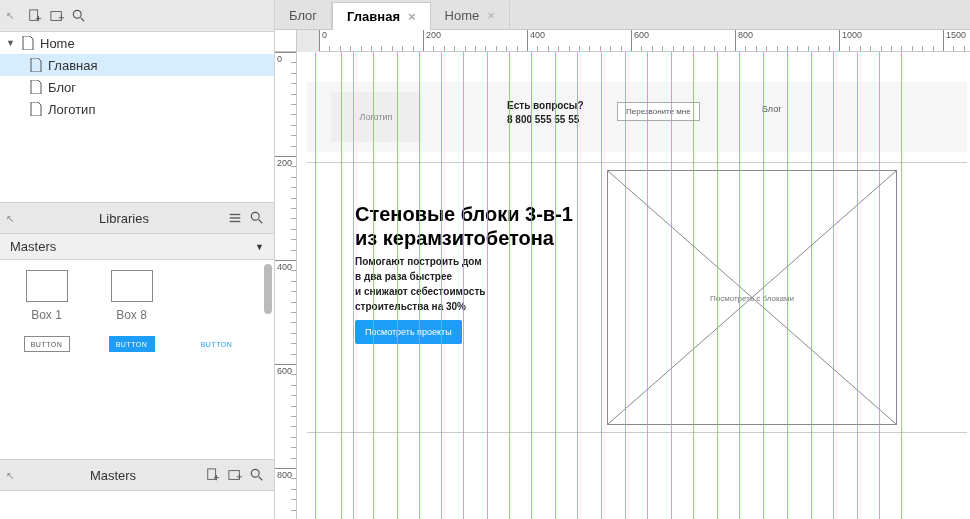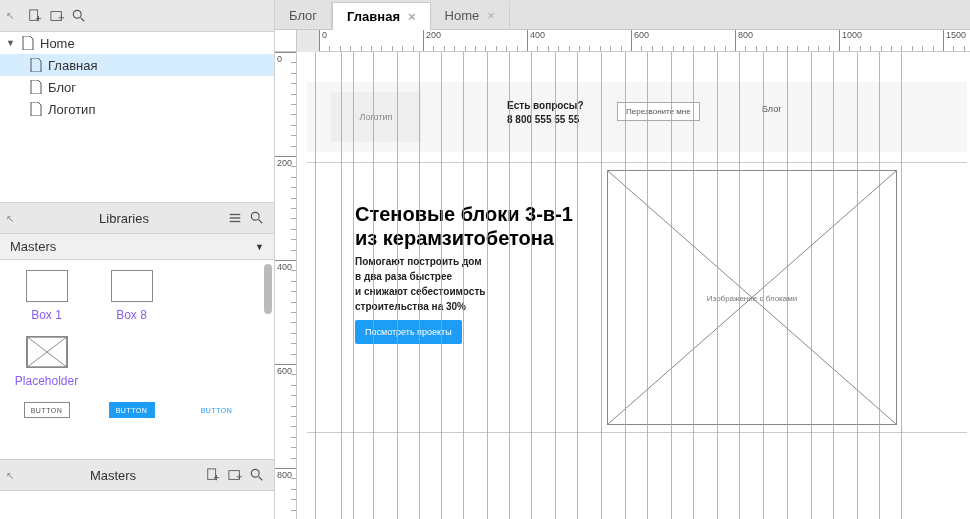--- a/index.html
+++ b/index.html
@@ -32,21 +32,21 @@
 .lib-cell { width: 85px; display: flex; flex-direction: column; align-items: center; padding: 4px 0 10px 0; cursor: pointer; }
 .lib-thumb { width: 42px; height: 32px; border: 1px solid #888; background: #fff; position: relative; display:flex; align-items:center; justify-content:center;}
 .lib-thumb.ellipse { border-radius: 50%; width: 36px; height: 36px; }
 .lib-thumb.image { border: 1px solid #888; background: linear-gradient(#fff 55%, transparent 55%);}
 .lib-thumb.image::after{content:"";position:absolute;left:6px;bottom:4px;width:0;height:0;border-left:10px solid transparent;border-right:10px solid transparent;border-bottom:14px solid #2196f3;}
 .lib-thumb.image::before{content:"";position:absolute;top:5px;right:8px;width:6px;height:6px;background:#ffc107;border-radius:50%;}
 .lib-thumb.placeholder svg{width:42px;height:32px;}
 .lib-thumb.btn-plain{border:1px solid #888;width:46px;height:16px;font-size:7px;letter-spacing:0.5px;color:#555;}
 .lib-thumb.btn-blue{border:none;background:#1e9df7;color:#fff;width:46px;height:16px;font-size:7px;letter-spacing:0.5px;}
 .lib-thumb.btn-link{border:none;color:#1e9df7;width:46px;height:16px;font-size:7px;letter-spacing:0.5px;}
-.lib-name { margin-top: 6px; font-size: 12px; color: #8b5cf6; }
+.lib-name { margin-top: 6px; font-size: 12px; color: #737373; }
 .lib-scroll { position: absolute; right: 2px; top: 4px; width: 8px; height: 50px; background: #bbb; border-radius: 4px; }
 
 
 .main { flex: 1; display: flex; flex-direction: column; background: #e8e8e8; }
 .tabs { height: 30px; background: #e2e2e2; display: flex; align-items: flex-end; border-bottom: 1px solid #c8c8c8; }
 .tab { height: 28px; padding: 0 14px; display: flex; align-items: center; gap: 8px; font-size: 13px; color: #555; cursor: pointer; border-right: 1px solid #d0d0d0;}
 .tab.active { background: #fff; color: #000; font-weight: 600; border-top:1px solid #c8c8c8; border-left:1px solid #c8c8c8; border-right:1px solid #c8c8c8; position:relative; top:1px;}
 .tab .close { font-size: 13px; color: #aaa; cursor: pointer; }
 
 .ruler-h { height: 22px; background: #fff; border-bottom: 1px solid #c8c8c8; position: relative; margin-left: 22px; overflow:hidden;}
@@ -175,30 +175,20 @@
         <div class="lib-cell">
             <div class="lib-thumb"></div>
             <div class="lib-name">Box 1</div>
           </div>
         <div class="lib-cell">
             <div class="lib-thumb"></div>
             <div class="lib-name">Box 8</div>
           </div>
       </div>
       <div class="lib-row">
-        <div class="lib-cell">
-            <div class="lib-thumb placeholder">
-              <svg viewBox="0 0 42 32">
-                <rect x="0.5" y="0.5" width="41" height="31" fill="none" stroke="#888"></rect>
-                <line x1="0" y1="0" x2="42" y2="32" stroke="#888"></line>
-                <line x1="42" y1="0" x2="0" y2="32" stroke="#888"></line>
-              </svg>
-            </div>
-            <div class="lib-name">Placeholder</div>
-          </div>
       </div>
       <div class="lib-row">
         <div class="lib-cell">
             <div class="lib-thumb btn-plain">BUTTON</div>
           </div>
         <div class="lib-cell">
             <div class="lib-thumb btn-blue">BUTTON</div>
           </div>
         <div class="lib-cell">
             <div class="lib-thumb btn-link">BUTTON</div>
@@ -375,21 +365,21 @@
           <div class="blog-link">Блог</div>
           <div class="sep-line"></div>
           <div class="hero-h1"><span>Стеновые блоки 3-в-1</span><br><span>из керамзитобетона</span></div>
           <div class="hero-p"><span>Помогают построить дом</span><br><span>в два раза быстрее</span><br><span>и снижают себестоимость</span><br><span>строительства на 30%</span></div>
           <div class="hero-btn">Посмотреть проекты</div>
           <div class="hero-ph">
             <svg viewBox="0 0 290 255" preserveAspectRatio="none">
                 <line x1="0" y1="0" x2="290" y2="255" stroke="#888"></line>
                 <line x1="290" y1="0" x2="0" y2="255" stroke="#888"></line>
               </svg>
-            <div class="lbl">Изображение с блоками</div>
+            <div class="lbl">Посмотреть с блоками</div>
           </div>
           <div class="sep-line2"></div>
         </div>
       <div class="guide-v" style="left: 18px;"></div>
           <div class="guide-v" style="left: 44px;"></div>
           <div class="guide-v" style="left: 56px;"></div>
           <div class="guide-v" style="left: 76px;"></div>
           <div class="guide-v" style="left: 100px;"></div>
           <div class="guide-v" style="left: 122px;"></div>
           <div class="guide-v" style="left: 144px;"></div>

